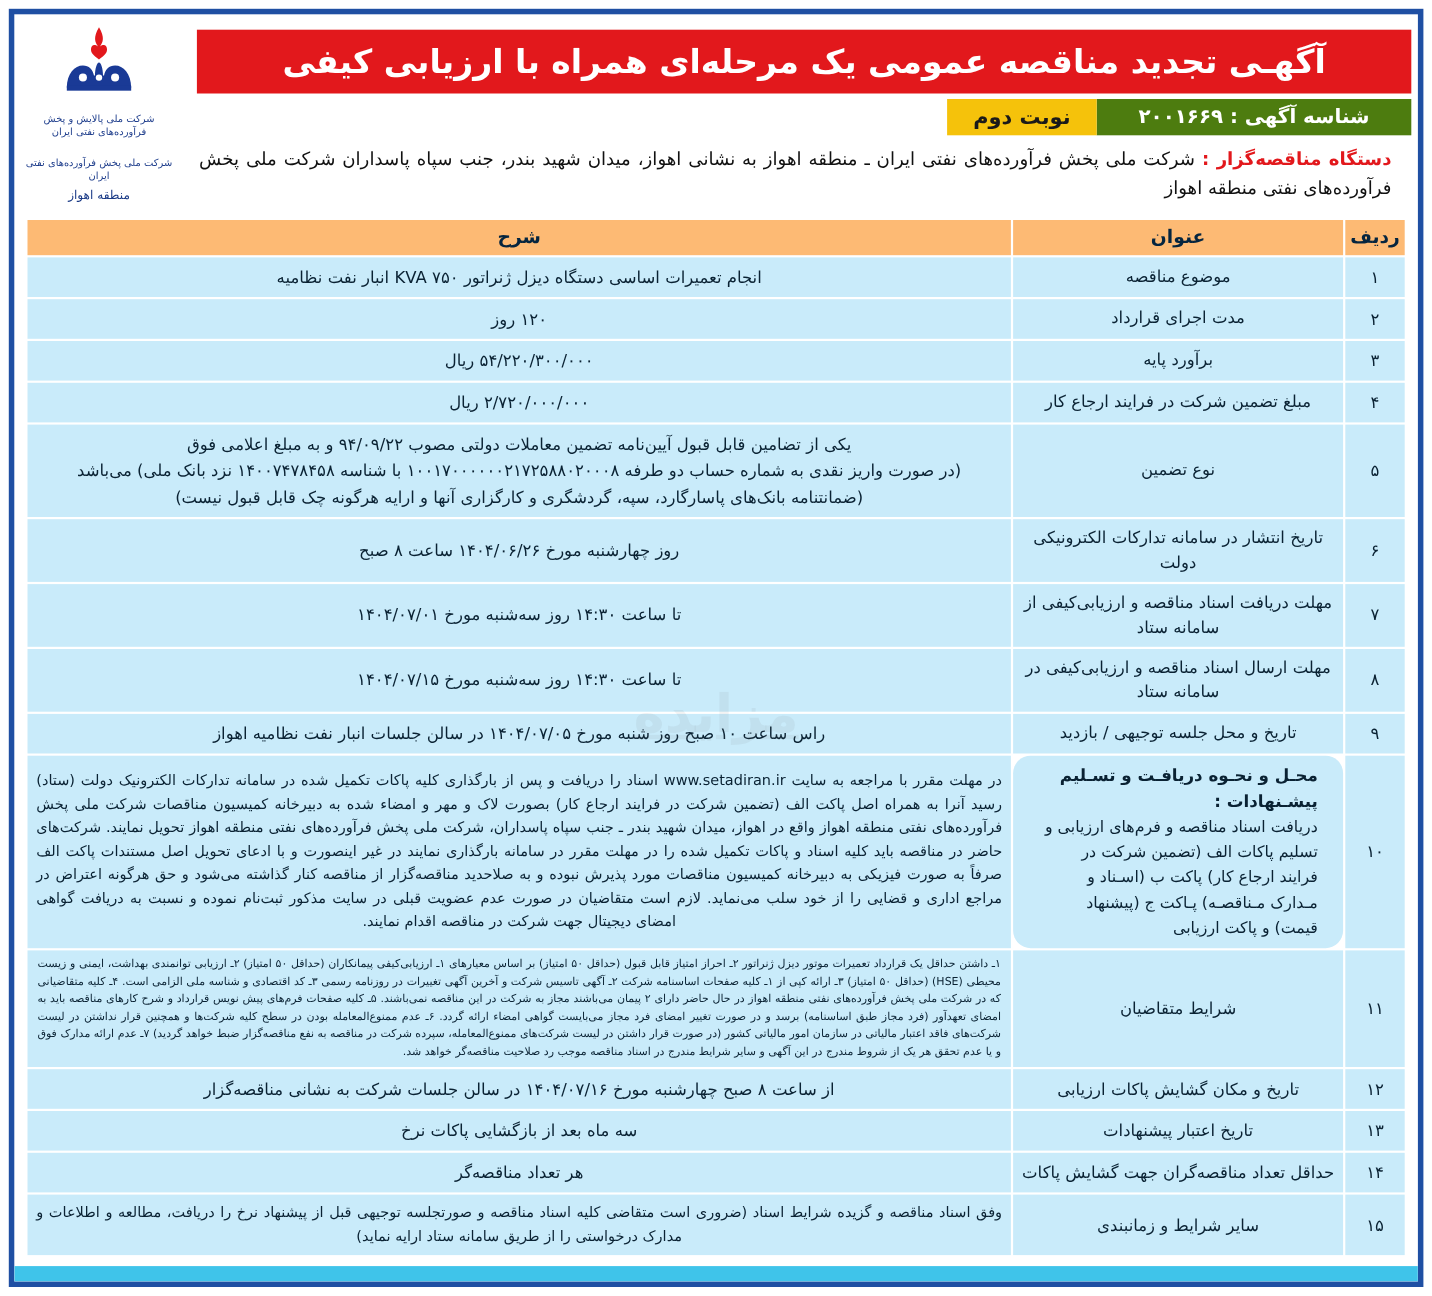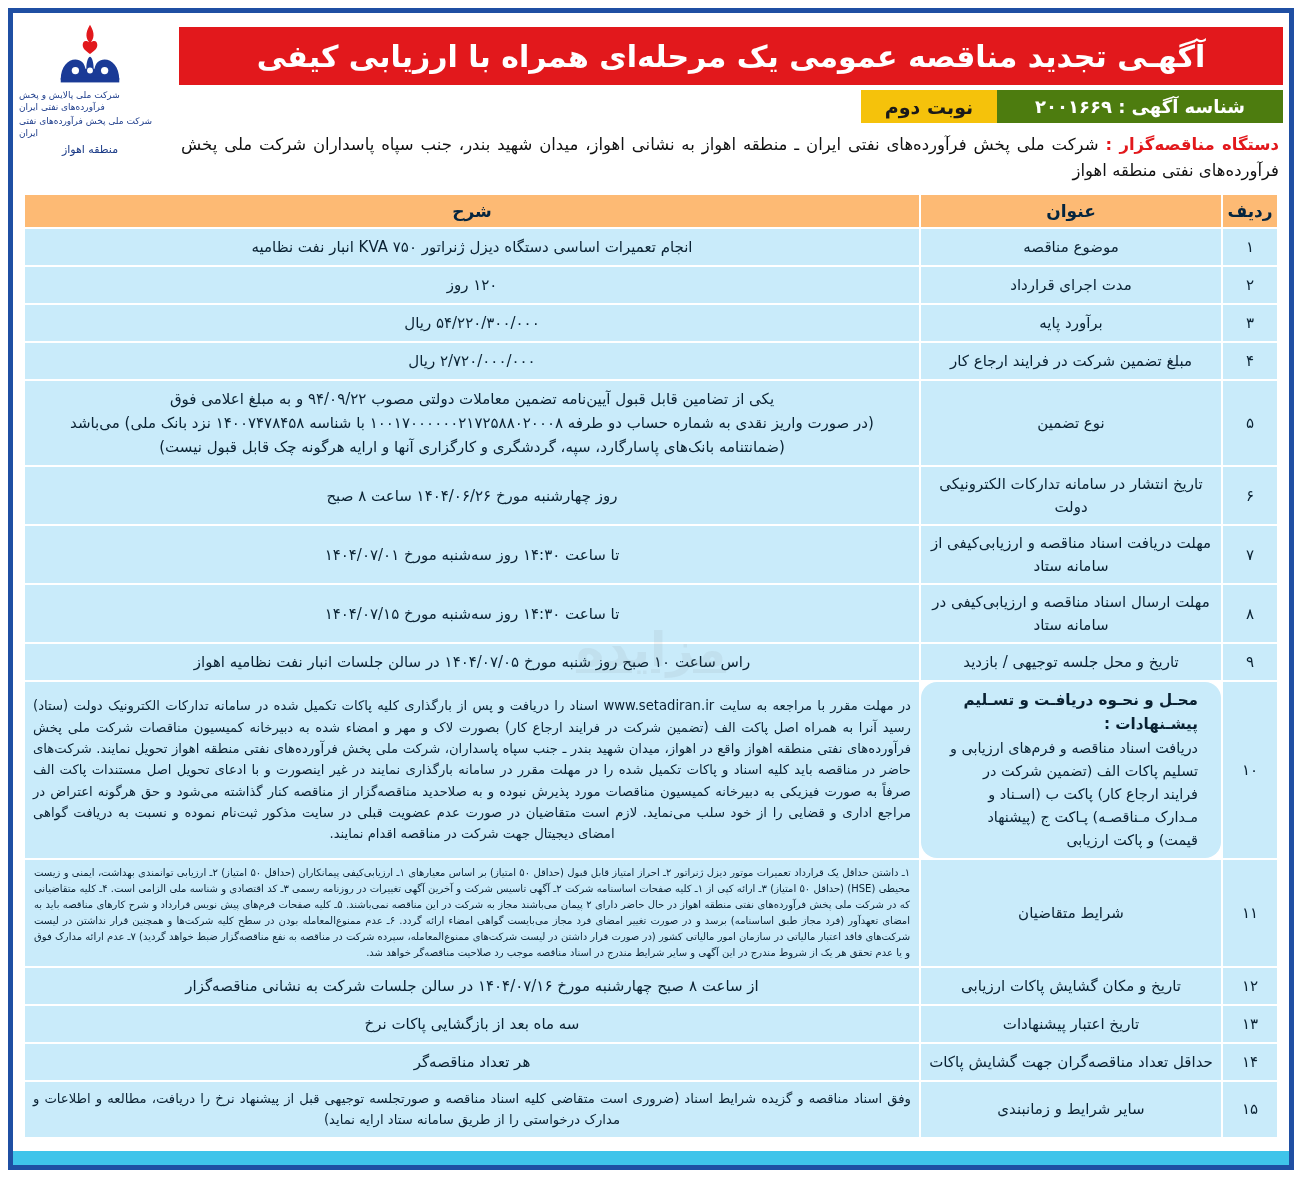--- a/index.html
+++ b/index.html
@@ -34,22 +34,22 @@
     padding:0;
   }
   .logo-box{
     width:142px;min-width:142px;
     padding:10px 6px 4px 6px;
     display:flex;flex-direction:column;align-items:center;
     order:0;
   }
   .logo-mark{width:92px;height:64px;display:block;}
   .logo-cap{
-    font-size:9px;color:#1f3e8c;line-height:1.35;text-align:left;
-    margin-top:2px;font-family:"DejaVu Sans","Liberation Sans",sans-serif;
+    font-size:9px;color:#1f3e8c;line-height:1.35;text-align:center;
+    margin-top:16px;font-family:"DejaVu Sans","Liberation Sans",sans-serif;
   }
   .logo-cap2{font-size:11px;color:#1a3a86;margin-top:3px;}
 
   .header-main{flex:1;display:flex;flex-direction:column;}
   .title-bar{
     background:#e2181c;color:#ffffff;
     height:58px;display:flex;align-items:center;justify-content:center;
     margin:14px 6px 0 12px;
   }
   .title-bar .title-txt{
@@ -65,21 +65,21 @@
     background:#f5c20b;color:#1a1a1a;font-weight:bold;font-size:19px;
     display:flex;align-items:center;justify-content:center;padding:0 16px;
     min-width:104px;
   }
   .badge-shenase{
     background:#4d7c0f;color:#ffffff;font-weight:bold;font-size:18px;
     display:flex;align-items:center;justify-content:center;padding:0 18px;
     min-width:250px;
   }
   .authority-line{
-    margin:9px 10px 0 14px;
+    margin:9px 24px 0 14px;
     font-size:16.5px;line-height:1.55;color:#111111;text-align:justify;
   }
   .authority-label{color:#e2181c;font-weight:bold;}
 
   
   .tbl-wrap{margin:10px 10px 0 10px;}
   table.main{
     width:100%;border-collapse:separate;border-spacing:2px 2px;
     table-layout:fixed;
   }

